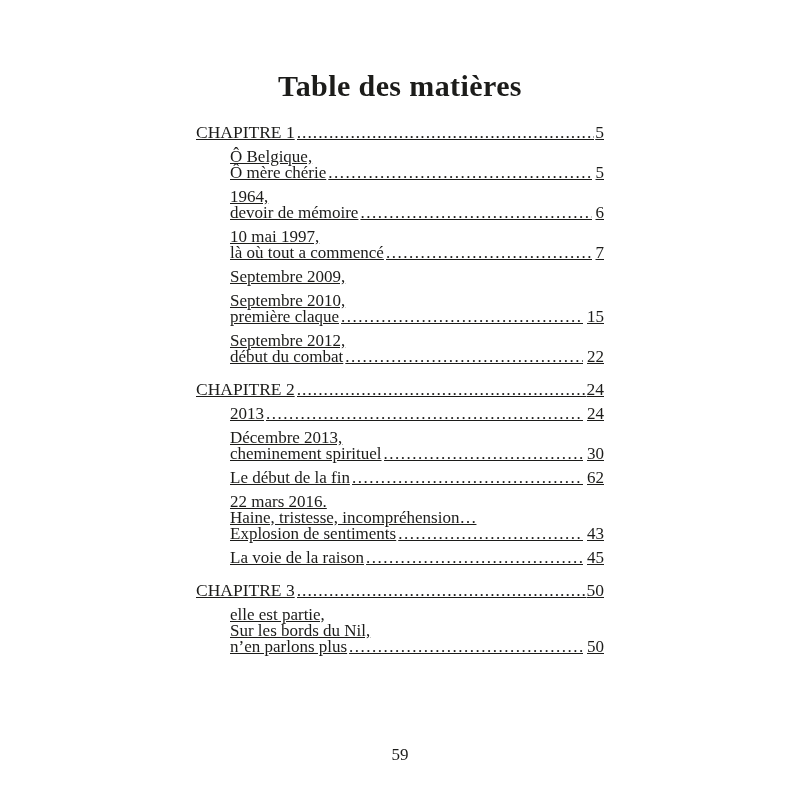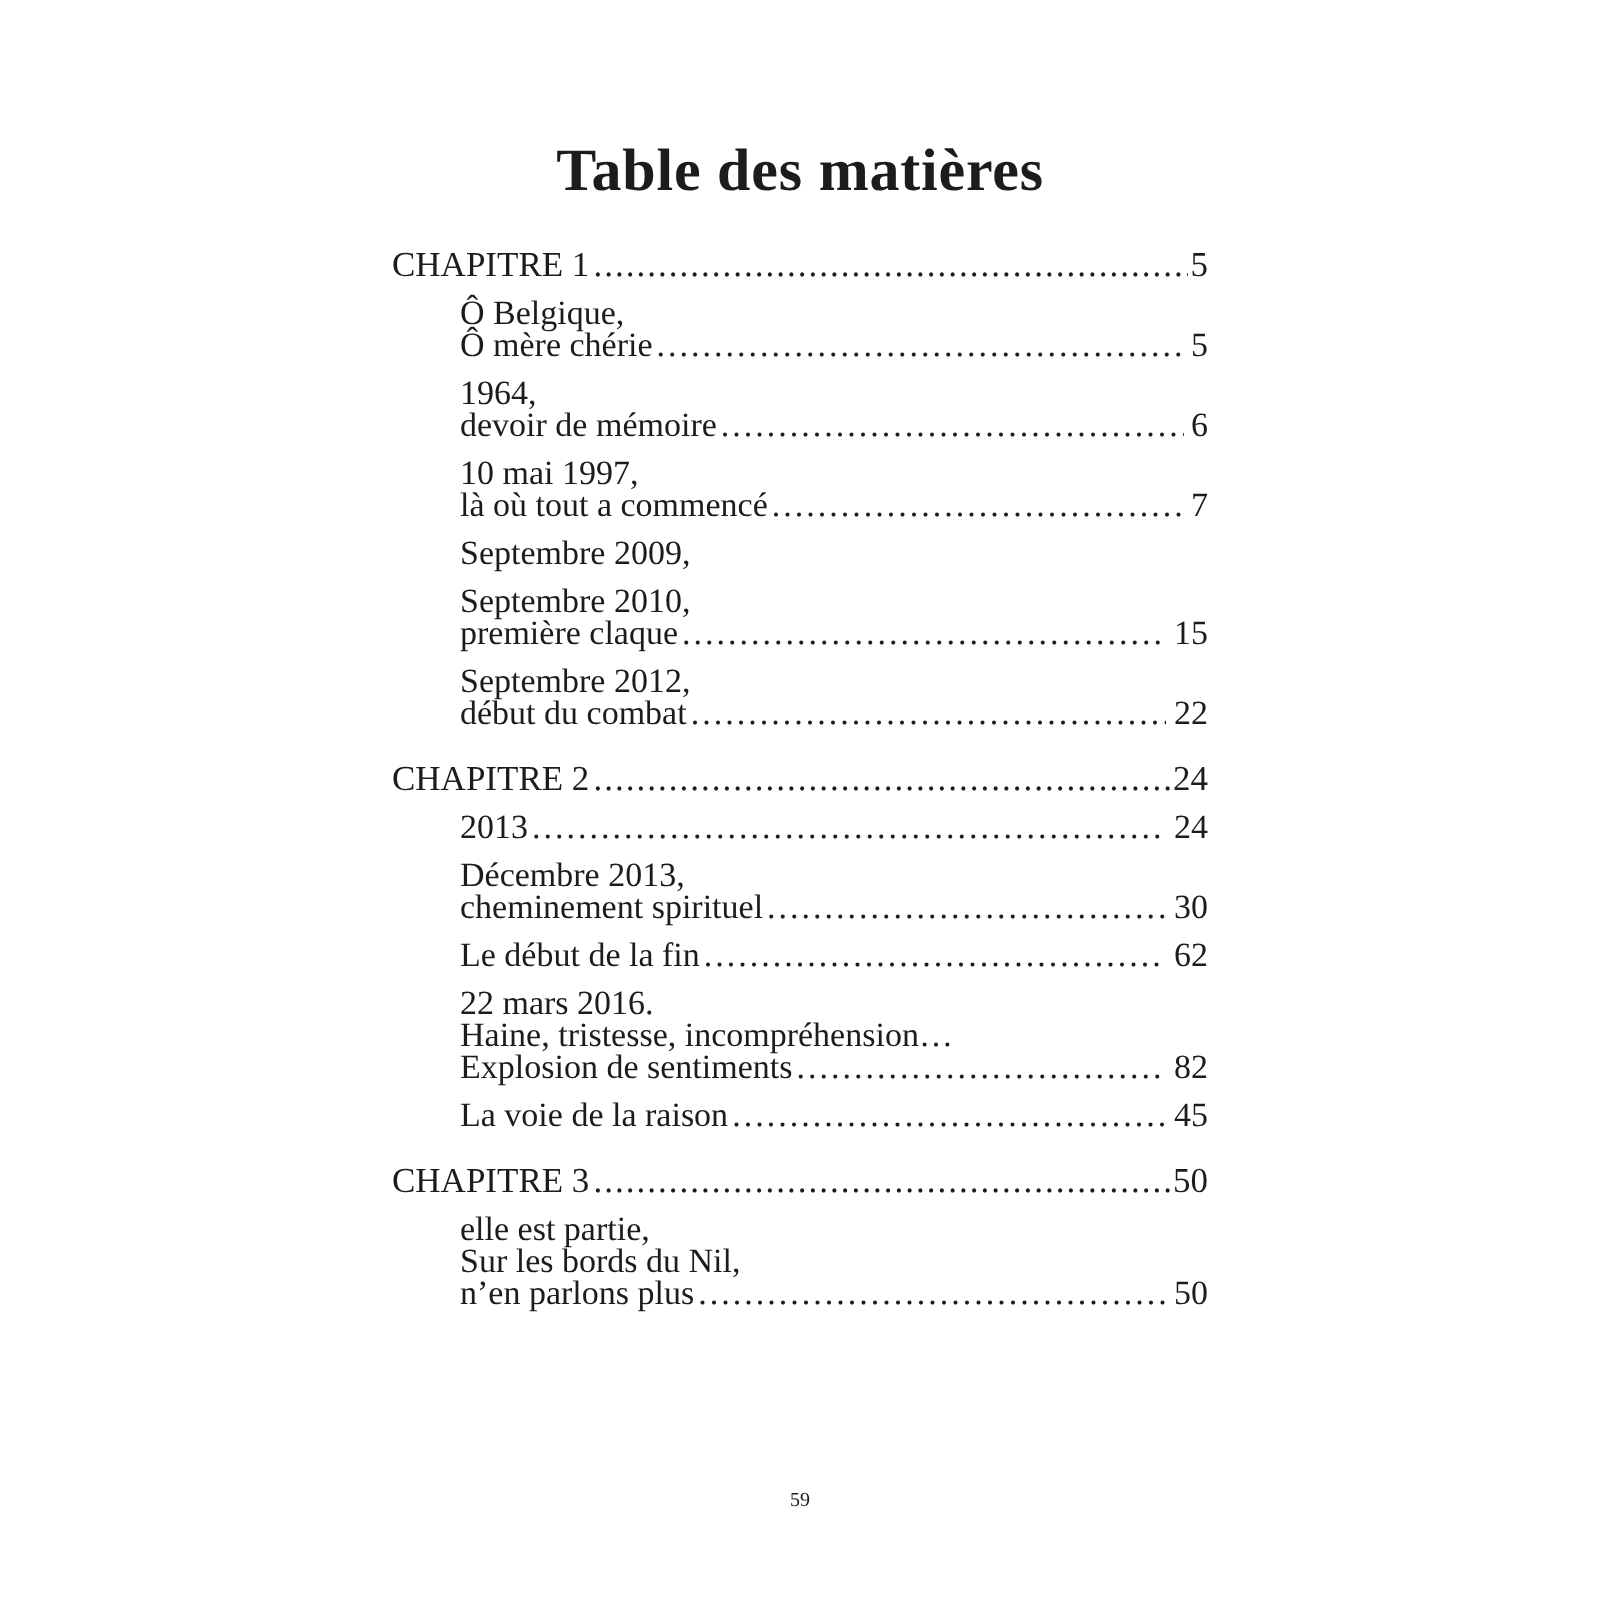--- a/index.html
+++ b/index.html
@@ -20,20 +20,21 @@
     padding-top: 52px;
     text-align: center;
     font-size: 30px;
     line-height: 27px;
     font-weight: 700;
     letter-spacing: 0.4px;
   }
   .toc {
     width: 408px;
     margin: 22px auto 0 auto; 
+    text-decoration: underline;
   }
   .chapter { margin: 0; }
   .chapter + .chapter { margin-top: 13px; }
   .chapter-heading {
     font-size: 17.5px;
     line-height: 22px;
     display: flex;
     align-items: baseline;
   }
   .entries {
@@ -65,21 +66,21 @@
   .chapter-heading .dots::after { letter-spacing: 1px; }
   .pagenum { white-space: nowrap; }
   .entry .pagenum { padding-left: 4px; }
   .chapter-heading .pagenum { padding-left: 1px; }
   .page-footer {
     position: absolute;
     left: 0;
     right: 0;
     top: 745px;
     text-align: center;
-    font-size: 10px;
+    font-size: 17px;
   }
 </style>
 </head>
 <body>
 
 <h1 class="doc-title">Table des matières</h1>
 
 <div class="toc">
     <section class="chapter">
       <div class="chapter-heading leader-line">
@@ -161,21 +162,21 @@
             <span class="dots"></span>
             <span class="pagenum">62</span>
           </div>
         </div>
         <div class="entry">
           <div class="entry-line"><span class="label">22 mars 2016.</span></div>
           <div class="entry-line"><span class="label">Haine, tristesse, incompréhension…</span></div>
           <div class="entry-line leader-line">
             <span class="label">Explosion de sentiments</span>
             <span class="dots"></span>
-            <span class="pagenum">82</span>
+            <span class="pagenum">43</span>
           </div>
         </div>
         <div class="entry">
           <div class="entry-line leader-line">
             <span class="label">La voie de la raison</span>
             <span class="dots"></span>
             <span class="pagenum">45</span>
           </div>
         </div>
       </div>

